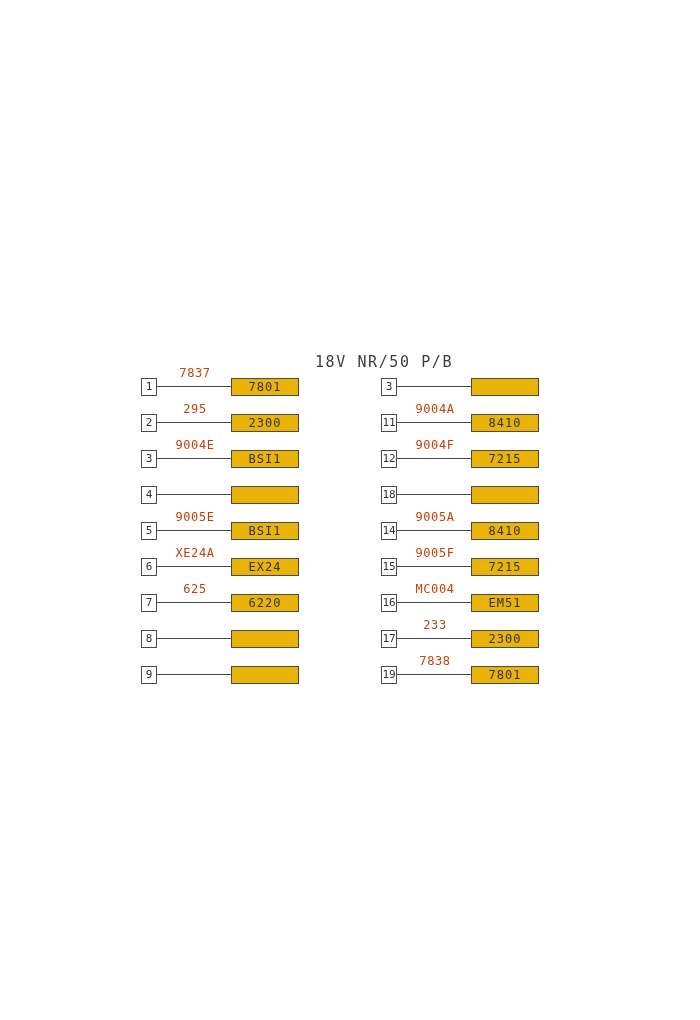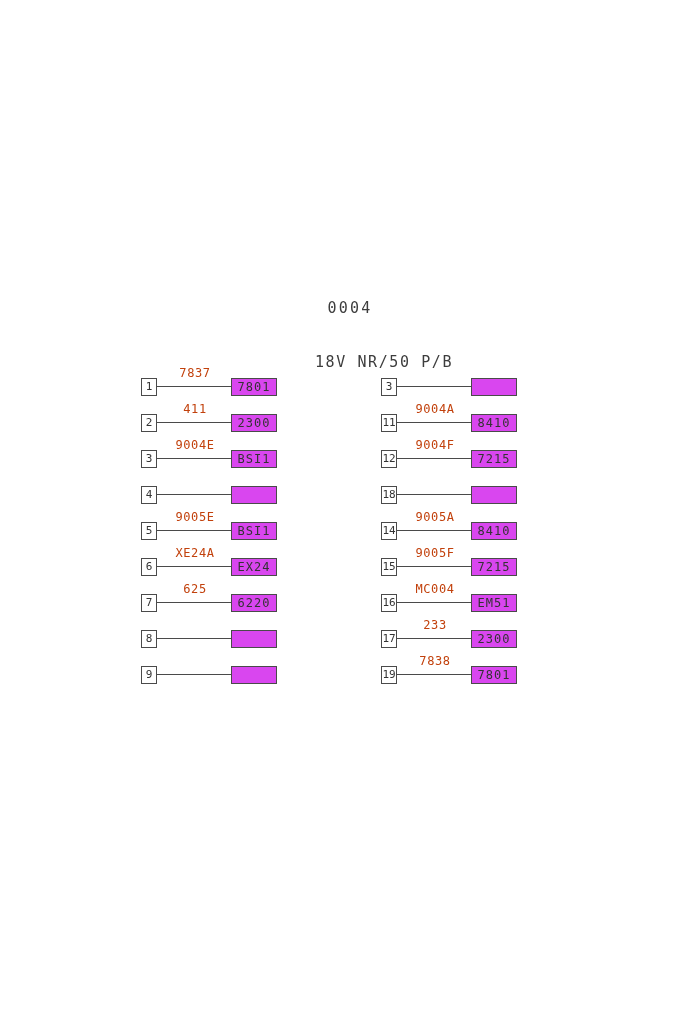--- a/index.html
+++ b/index.html
@@ -99,53 +99,52 @@
     font-size: 12px;
     letter-spacing: 0.6px;
     color: #c2410c;
     white-space: nowrap;
   }
 
   .dest-box {
     position: absolute;
     left: 90px;
     top: 0;
-    width: 46px;
+    width: 68px;
     height: 18px;
     border: 1px solid #4a4a4a;
     box-sizing: border-box;
-    background: #d946ef;
+    background: #eab308;
     font-size: 12px;
     line-height: 16px;
     text-align: center;
     color: #333333;
     letter-spacing: 1px;
     white-space: nowrap;
   }
 </style>
 </head>
 <body>
 
 <div id="diagram-canvas">
 
-  <div id="sheet-title">0004</div>
 
   <div id="column-header">18V  NR/50  P/B</div>
 
   <div id="connector-column-left" class="conn-column">
       <div class="conn-row">
         <div class="pin-box">1</div>
         <div class="wire-line"></div>
         <div class="wire-label">7837</div>
         <div class="dest-box">7801</div>
       </div>
       <div class="conn-row">
         <div class="pin-box">2</div>
         <div class="wire-line"></div>
-        <div class="wire-label">411</div>
+        <div class="wire-label">295</div>
         <div class="dest-box">2300</div>
       </div>
       <div class="conn-row">
         <div class="pin-box">3</div>
         <div class="wire-line"></div>
         <div class="wire-label">9004E</div>
         <div class="dest-box">BSI1</div>
       </div>
       <div class="conn-row">
         <div class="pin-box">4</div>

